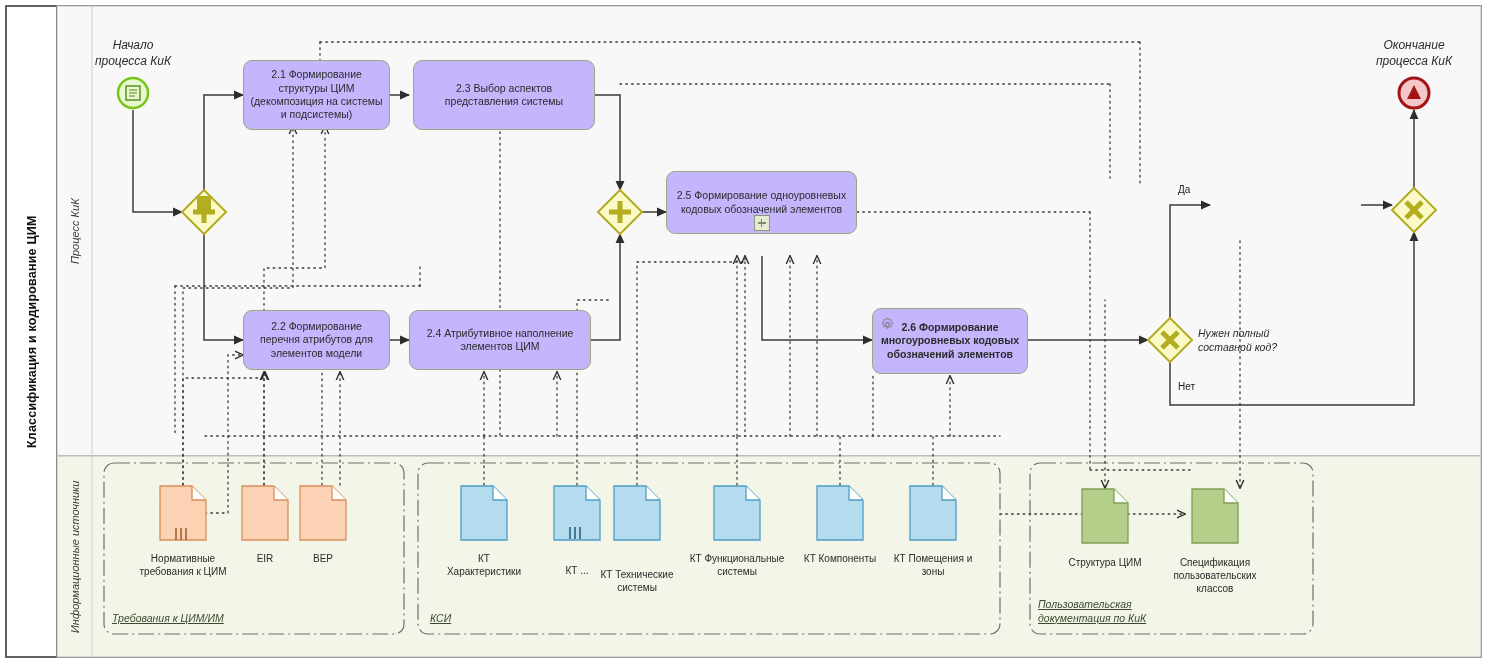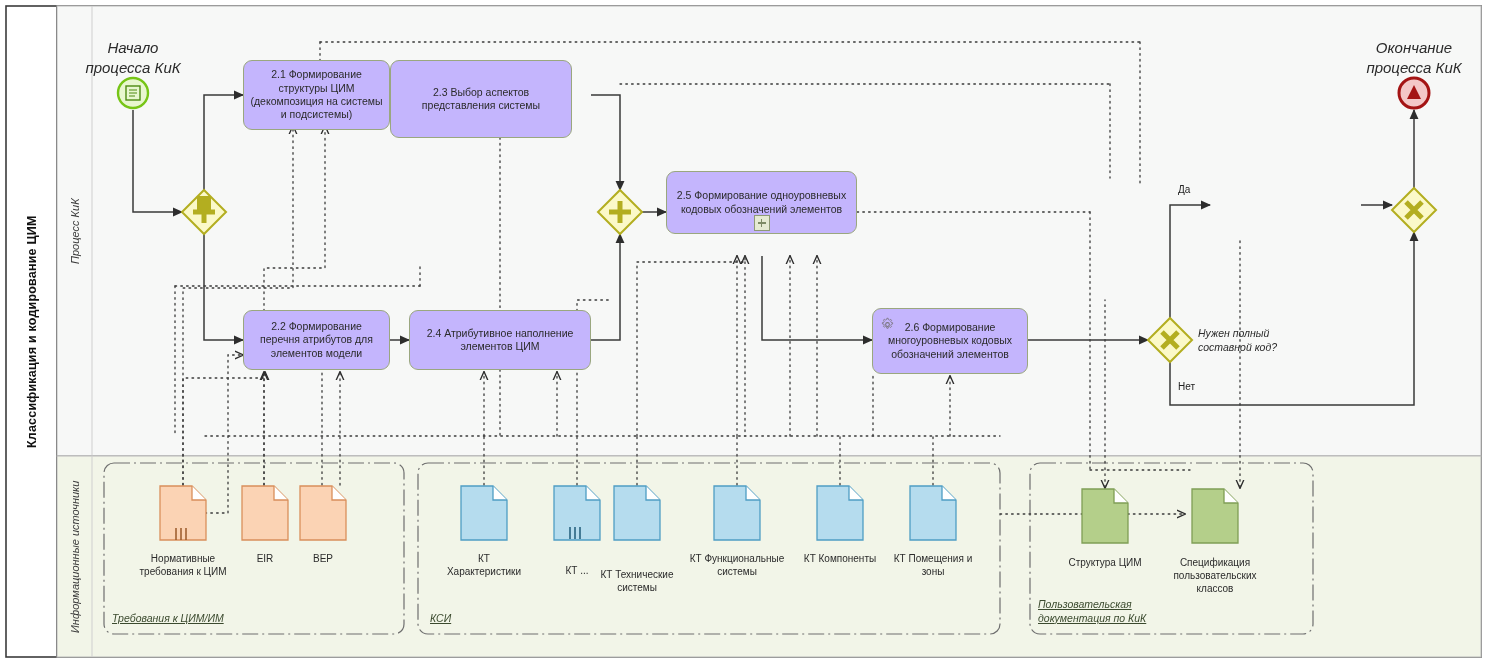--- a/index.html
+++ b/index.html
@@ -30,21 +30,21 @@
   }
   .plusmark{
     position:absolute;left:50%;transform:translateX(-50%);bottom:2px;
     width:14px;height:14px;border:1.3px solid #8e9a76;background:#e5ead3;
     display:flex;align-items:center;justify-content:center;
   }
   .plusmark:before{content:"";position:absolute;width:8px;height:1.6px;background:#7d8a66;}
   .plusmark:after{content:"";position:absolute;width:1.6px;height:8px;background:#7d8a66;}
 
   .evt-label{
-    position:absolute;font-style:italic;font-size:15px;color:#2b2b2b;
+    position:absolute;font-style:italic;font-size:12px;color:#2b2b2b;
     text-align:center;line-height:1.3;width:120px;
   }
   .flow-label{
     position:absolute;font-size:10px;color:#222;
   }
   .gw-label{
     position:absolute;font-style:italic;font-size:10.5px;color:#2b2b2b;line-height:1.3;width:110px;
   }
   .doc-label{
     position:absolute;font-size:10px;color:#2b2b2b;text-align:center;line-height:1.3;width:112px;
@@ -286,38 +286,38 @@
   </div>
   <div class="evt-label" style="left:1354px;top:38px;">
     <span>Окончание</span><br>
     <span>процесса КиК</span>
   </div>
 
   <div class="task" style="left:243px;top:60px;width:147px;height:70px;">
     <span class="lbl">2.1 Формирование структуры ЦИМ (декомпозиция на системы и подсистемы)</span>
   </div>
 
-  <div class="task" style="left:390px;top:60px;width:182px;height:78px;">
+  <div class="task" style="left:413px;top:60px;width:182px;height:70px;">
     <span class="lbl">2.3 Выбор аспектов представления системы</span>
   </div>
 
   <div class="task" style="left:666px;top:171px;width:191px;height:63px;">
     <span class="lbl">2.5 Формирование одноуровневых кодовых обозначений элементов</span>
     <span class="plusmark"></span>
   </div>
 
   <div class="task" style="left:243px;top:310px;width:147px;height:60px;">
     <span class="lbl">2.2 Формирование перечня атрибутов для элементов модели</span>
   </div>
 
   <div class="task" style="left:409px;top:310px;width:182px;height:60px;">
     <span class="lbl">2.4 Атрибутивное наполнение элементов ЦИМ</span>
   </div>
 
-  <div class="task" style="left:872px;top:308px;width:156px;height:66px;">
+  <div class="task" style="left:872px;top:308px;width:156px;height:66px;font-weight:bold;">
     <svg class="gearmark" viewBox="0 0 24 24">
       <path d="M12 8.2a3.8 3.8 0 1 0 0 7.6 3.8 3.8 0 0 0 0-7.6zm0 1.6a2.2 2.2 0 1 1 0 4.4 2.2 2.2 0 0 1 0-4.4z" fill="#5b5b4a"></path>
       <path d="M11 2h2l.4 2.2 1.9.8 1.8-1.3 1.4 1.4-1.3 1.8.8 1.9 2.2.4v2l-2.2.4-.8 1.9 1.3 1.8-1.4 1.4-1.8-1.3-1.9.8L13 18h-2l-.4-2.2-1.9-.8-1.8 1.3-1.4-1.4 1.3-1.8-.8-1.9L3.8 11V9l2.2-.4.8-1.9L5.5 4.9l1.4-1.4 1.8 1.3 1.9-.8z" fill="none" stroke="#5b5b4a" stroke-width="1.3"></path>
     </svg>
     <span class="lbl">2.6 Формирование многоуровневых кодовых обозначений элементов</span>
   </div>
 
 
   <div class="flow-label" style="left:1178px;top:184px;">Да</div>
   <div class="flow-label" style="left:1178px;top:381px;">Нет</div>

